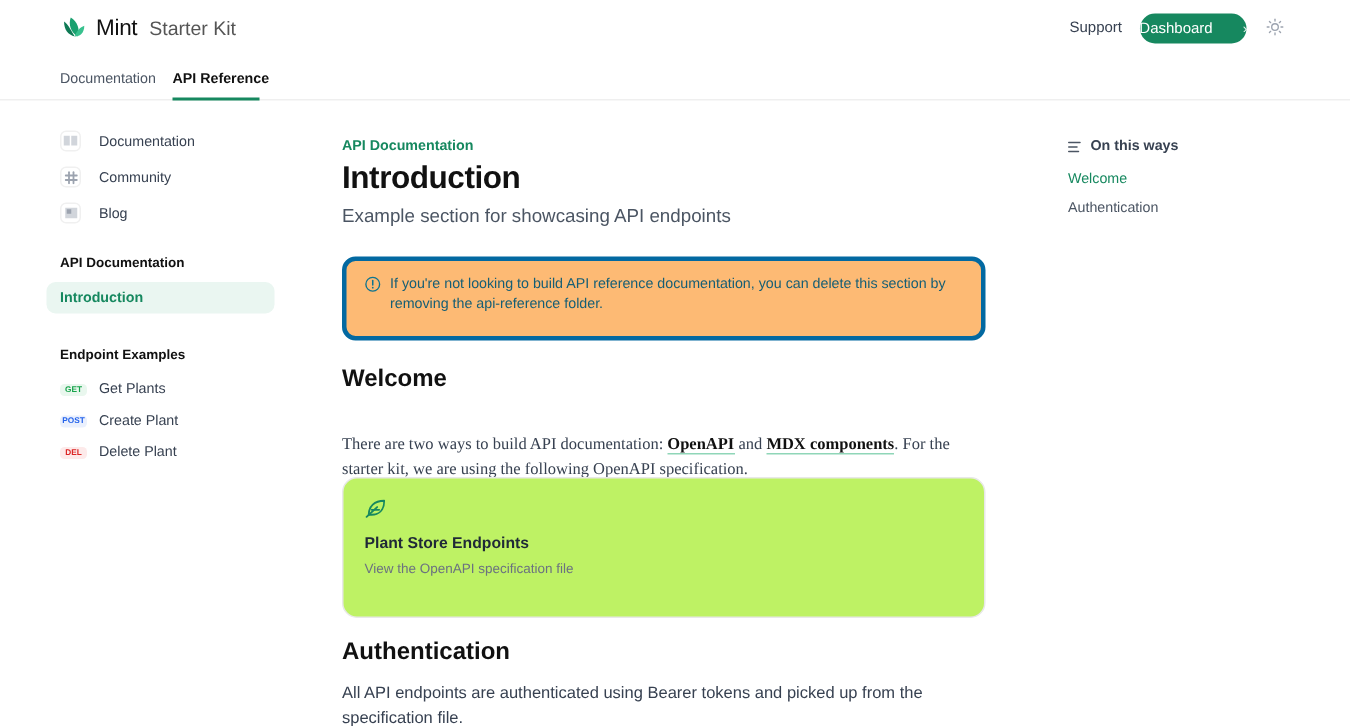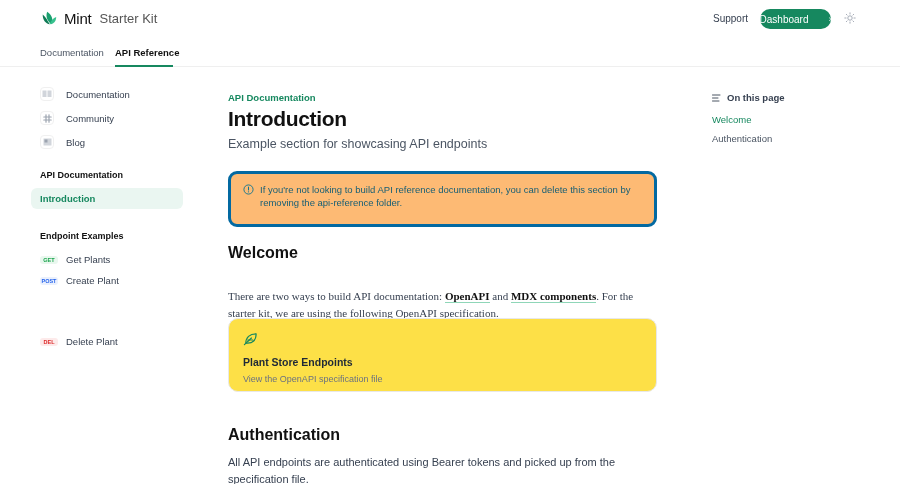--- a/index.html
+++ b/index.html
@@ -46,21 +46,21 @@
   .lead { position: absolute; left: 228px; top: 137px; font-size: 12.5px; color: #4b5563; }
 
   .callout { position: absolute; left: 228px; top: 171px; width: 429px; height: 56px; border: 3px solid #0369a1; background: #fdba74; border-radius: 9px; }
   .callout-icon { position: absolute; left: 12px; top: 10px; width: 11px; height: 11px; }
   .callout-text { position: absolute; left: 29px; top: 9px; width: 390px; font-size: 9.5px; line-height: 13px; color: #155e75; }
 
   .h2 { position: absolute; left: 228px; font-size: 16px; font-weight: 700; color: #111; }
   .para { position: absolute; left: 228px; width: 430px; font-size: 11px; line-height: 17px; color: #374151; }
   .para a { color: #111; font-weight: 700; text-decoration: none; border-bottom: 1.5px solid #8fd6b8; }
 
-  .card { position: absolute; left: 228px; top: 318px; width: 429px; height: 74px; border: 1px solid #e8e8e8; border-radius: 10px; background: #fde047; }
+  .card { position: absolute; left: 228px; top: 318px; width: 429px; height: 94px; border: 1px solid #e8e8e8; border-radius: 10px; background: #bef264; }
   .card-icon { position: absolute; left: 14px; top: 12px; width: 15px; height: 15px; }
   .card-title { position: absolute; left: 14px; top: 37px; font-size: 10.5px; font-weight: 700; color: #1f2937; }
   .card-desc { position: absolute; left: 14px; top: 55px; font-size: 9px; color: #6b7280; }
 
   
   .toc-head { position: absolute; left: 712px; top: 92px; display: flex; align-items: center; gap: 6px; font-size: 9.5px; color: #374151; font-weight: 600; }
   .toc-item { position: absolute; left: 712px; font-size: 9.5px; color: #4b5563; }
   .toc-item.active { color: #16885f; }
 </style>
 </head>
@@ -143,21 +143,21 @@
 
   <div class="side-group" style="top:231px;">Endpoint Examples</div>
   <div class="ep" style="top:254px;">
     <span class="method m-get">GET</span>
     <span>Get Plants</span>
   </div>
   <div class="ep" style="top:275px;">
     <span class="method m-post">POST</span>
     <span>Create Plant</span>
   </div>
-  <div class="ep" style="top:296px;margin-top:40px;">
+  <div class="ep" style="top:296px;">
     <span class="method m-del">DEL</span>
     <span>Delete Plant</span>
   </div>
 </div>
 
 <div>
   <div class="eyebrow">API Documentation</div>
   <div class="h1">Introduction</div>
   <div class="lead">Example section for showcasing API endpoints</div>
 
@@ -191,17 +191,17 @@
 
 <div>
   <div class="toc-head">
     <svg width="9" height="8" viewBox="0 0 9 8">
       <g stroke="#4b5563" stroke-width="1" stroke-linecap="round">
           <line x1="0.5" y1="1" x2="8" y2="1"></line>
           <line x1="0.5" y1="4" x2="6" y2="4"></line>
           <line x1="0.5" y1="7" x2="7" y2="7"></line>
         </g>
     </svg>
-    <span>On this page</span>
+    <span>On this ways</span>
   </div>
   <span class="toc-item active" style="top:114px;">Welcome</span>
   <span class="toc-item" style="top:133px;">Authentication</span>
 </div>
 
 </body></html>

